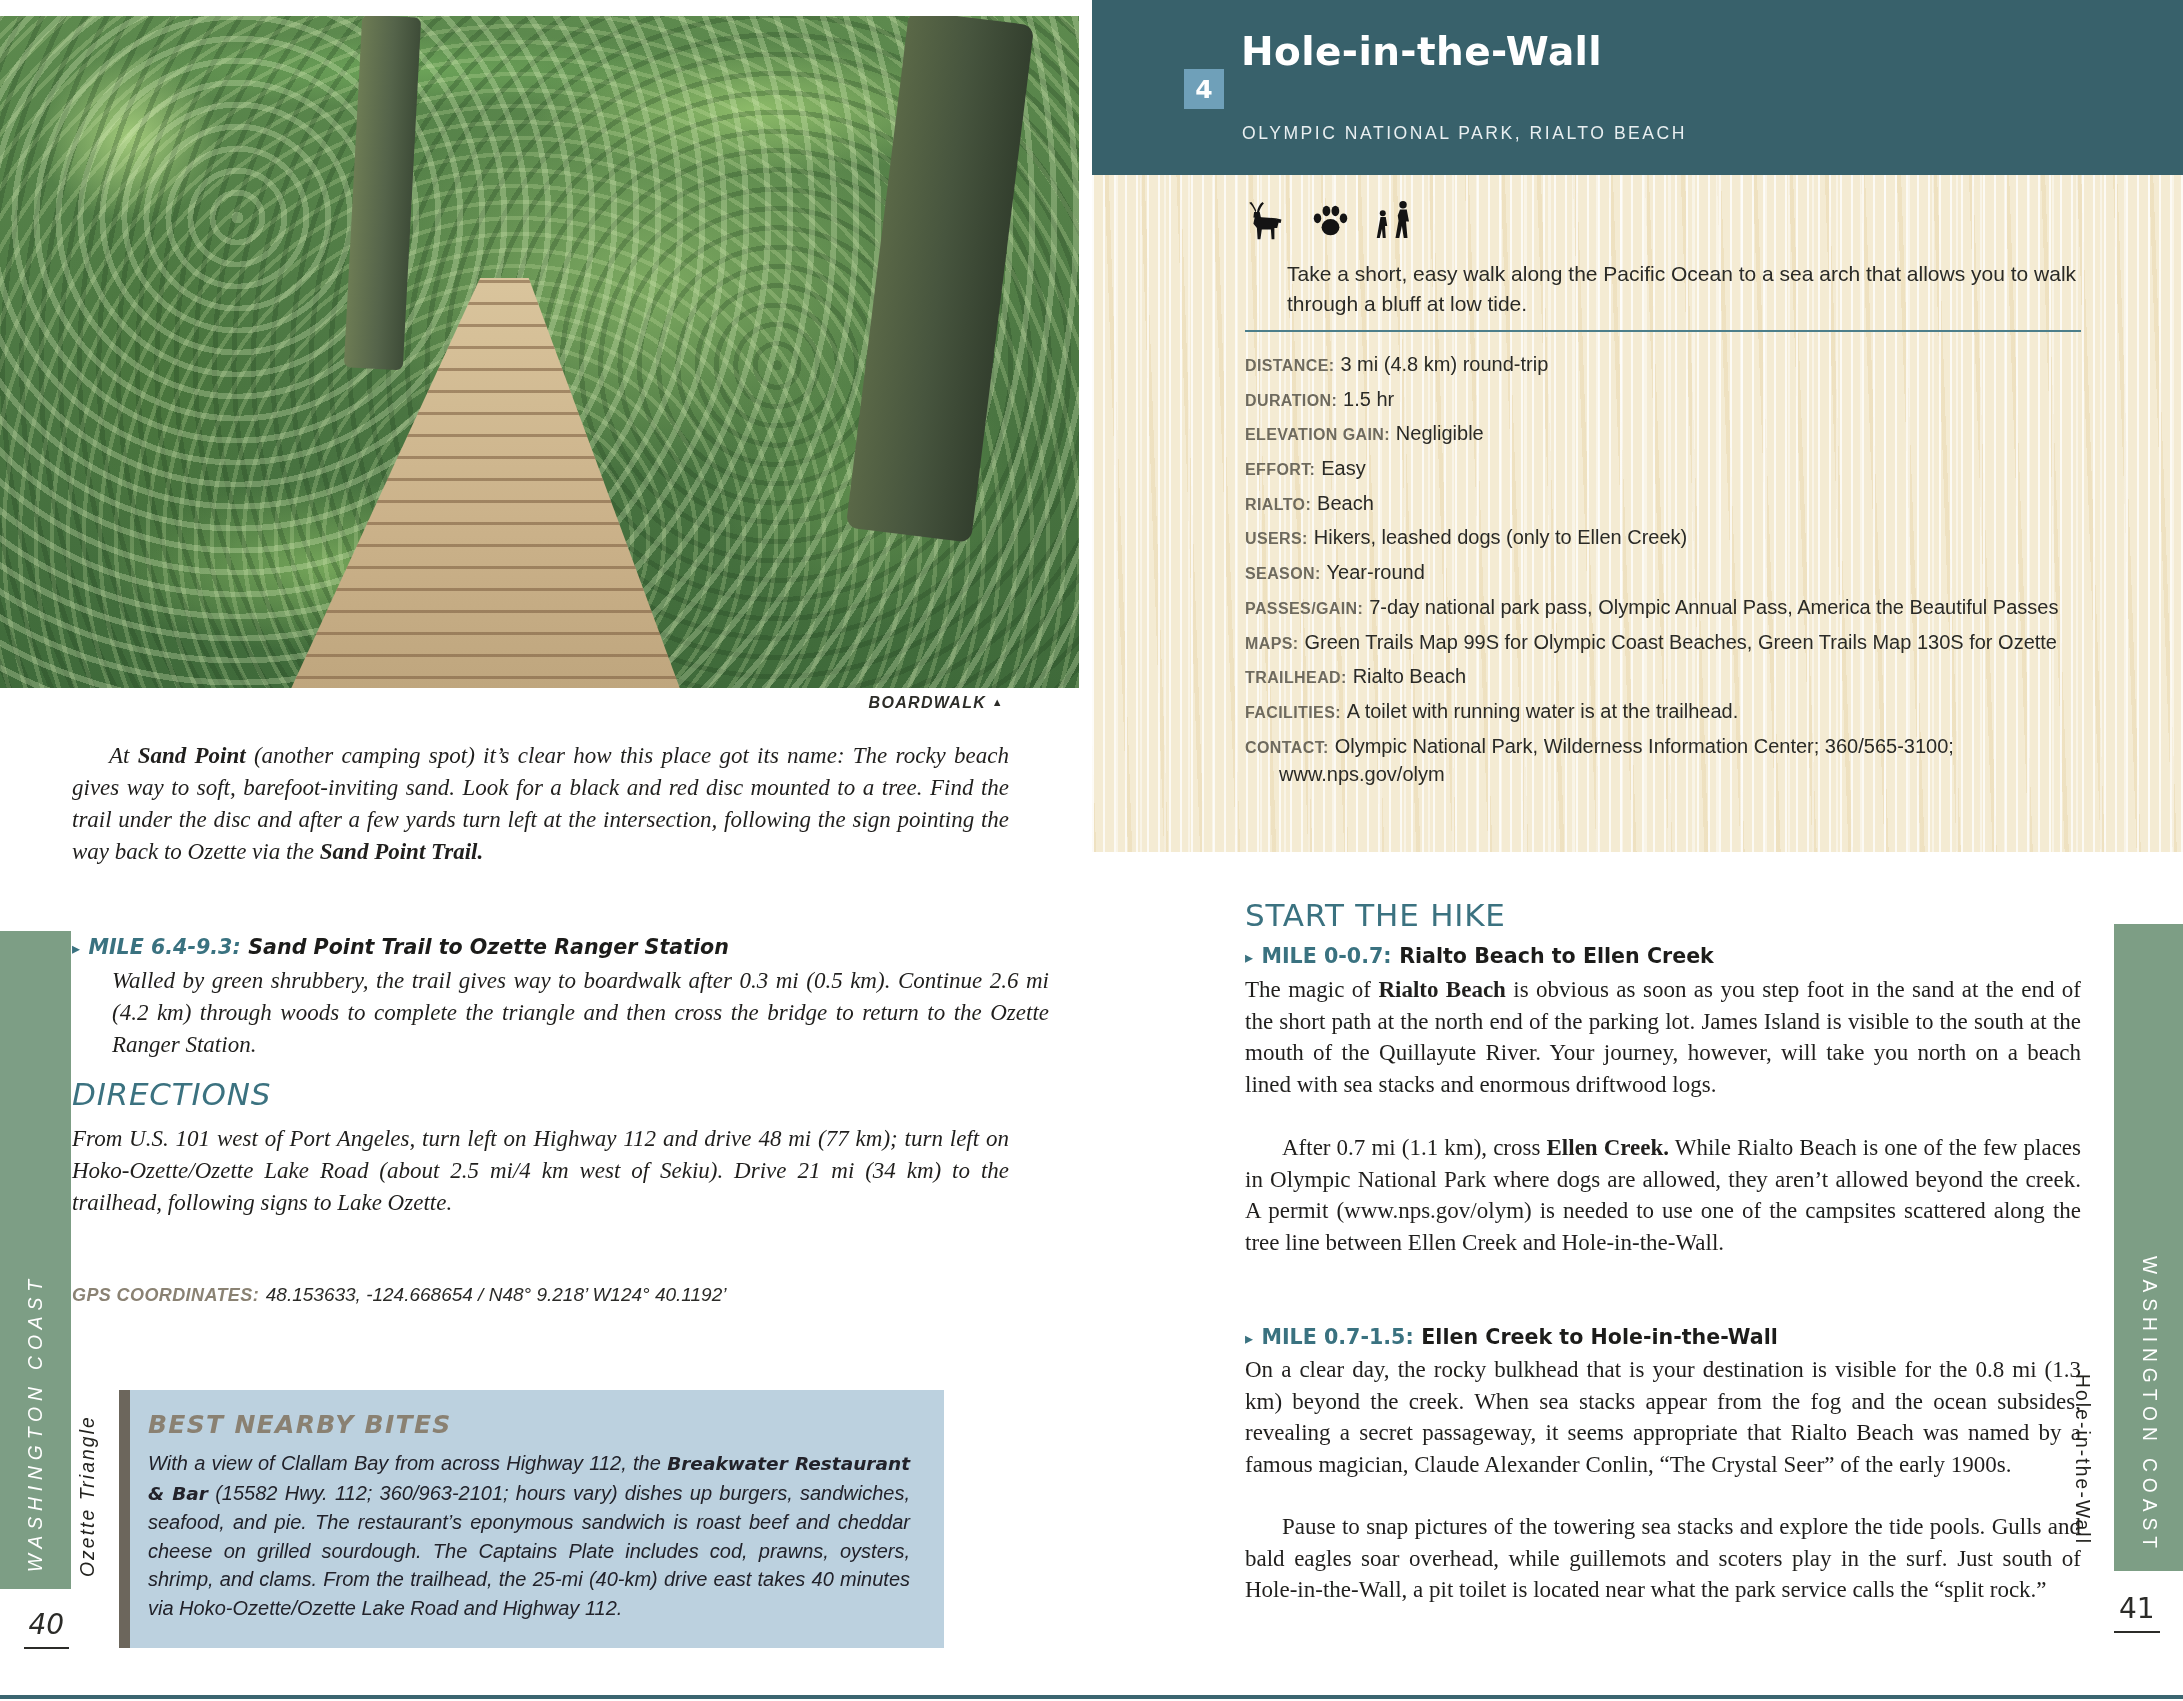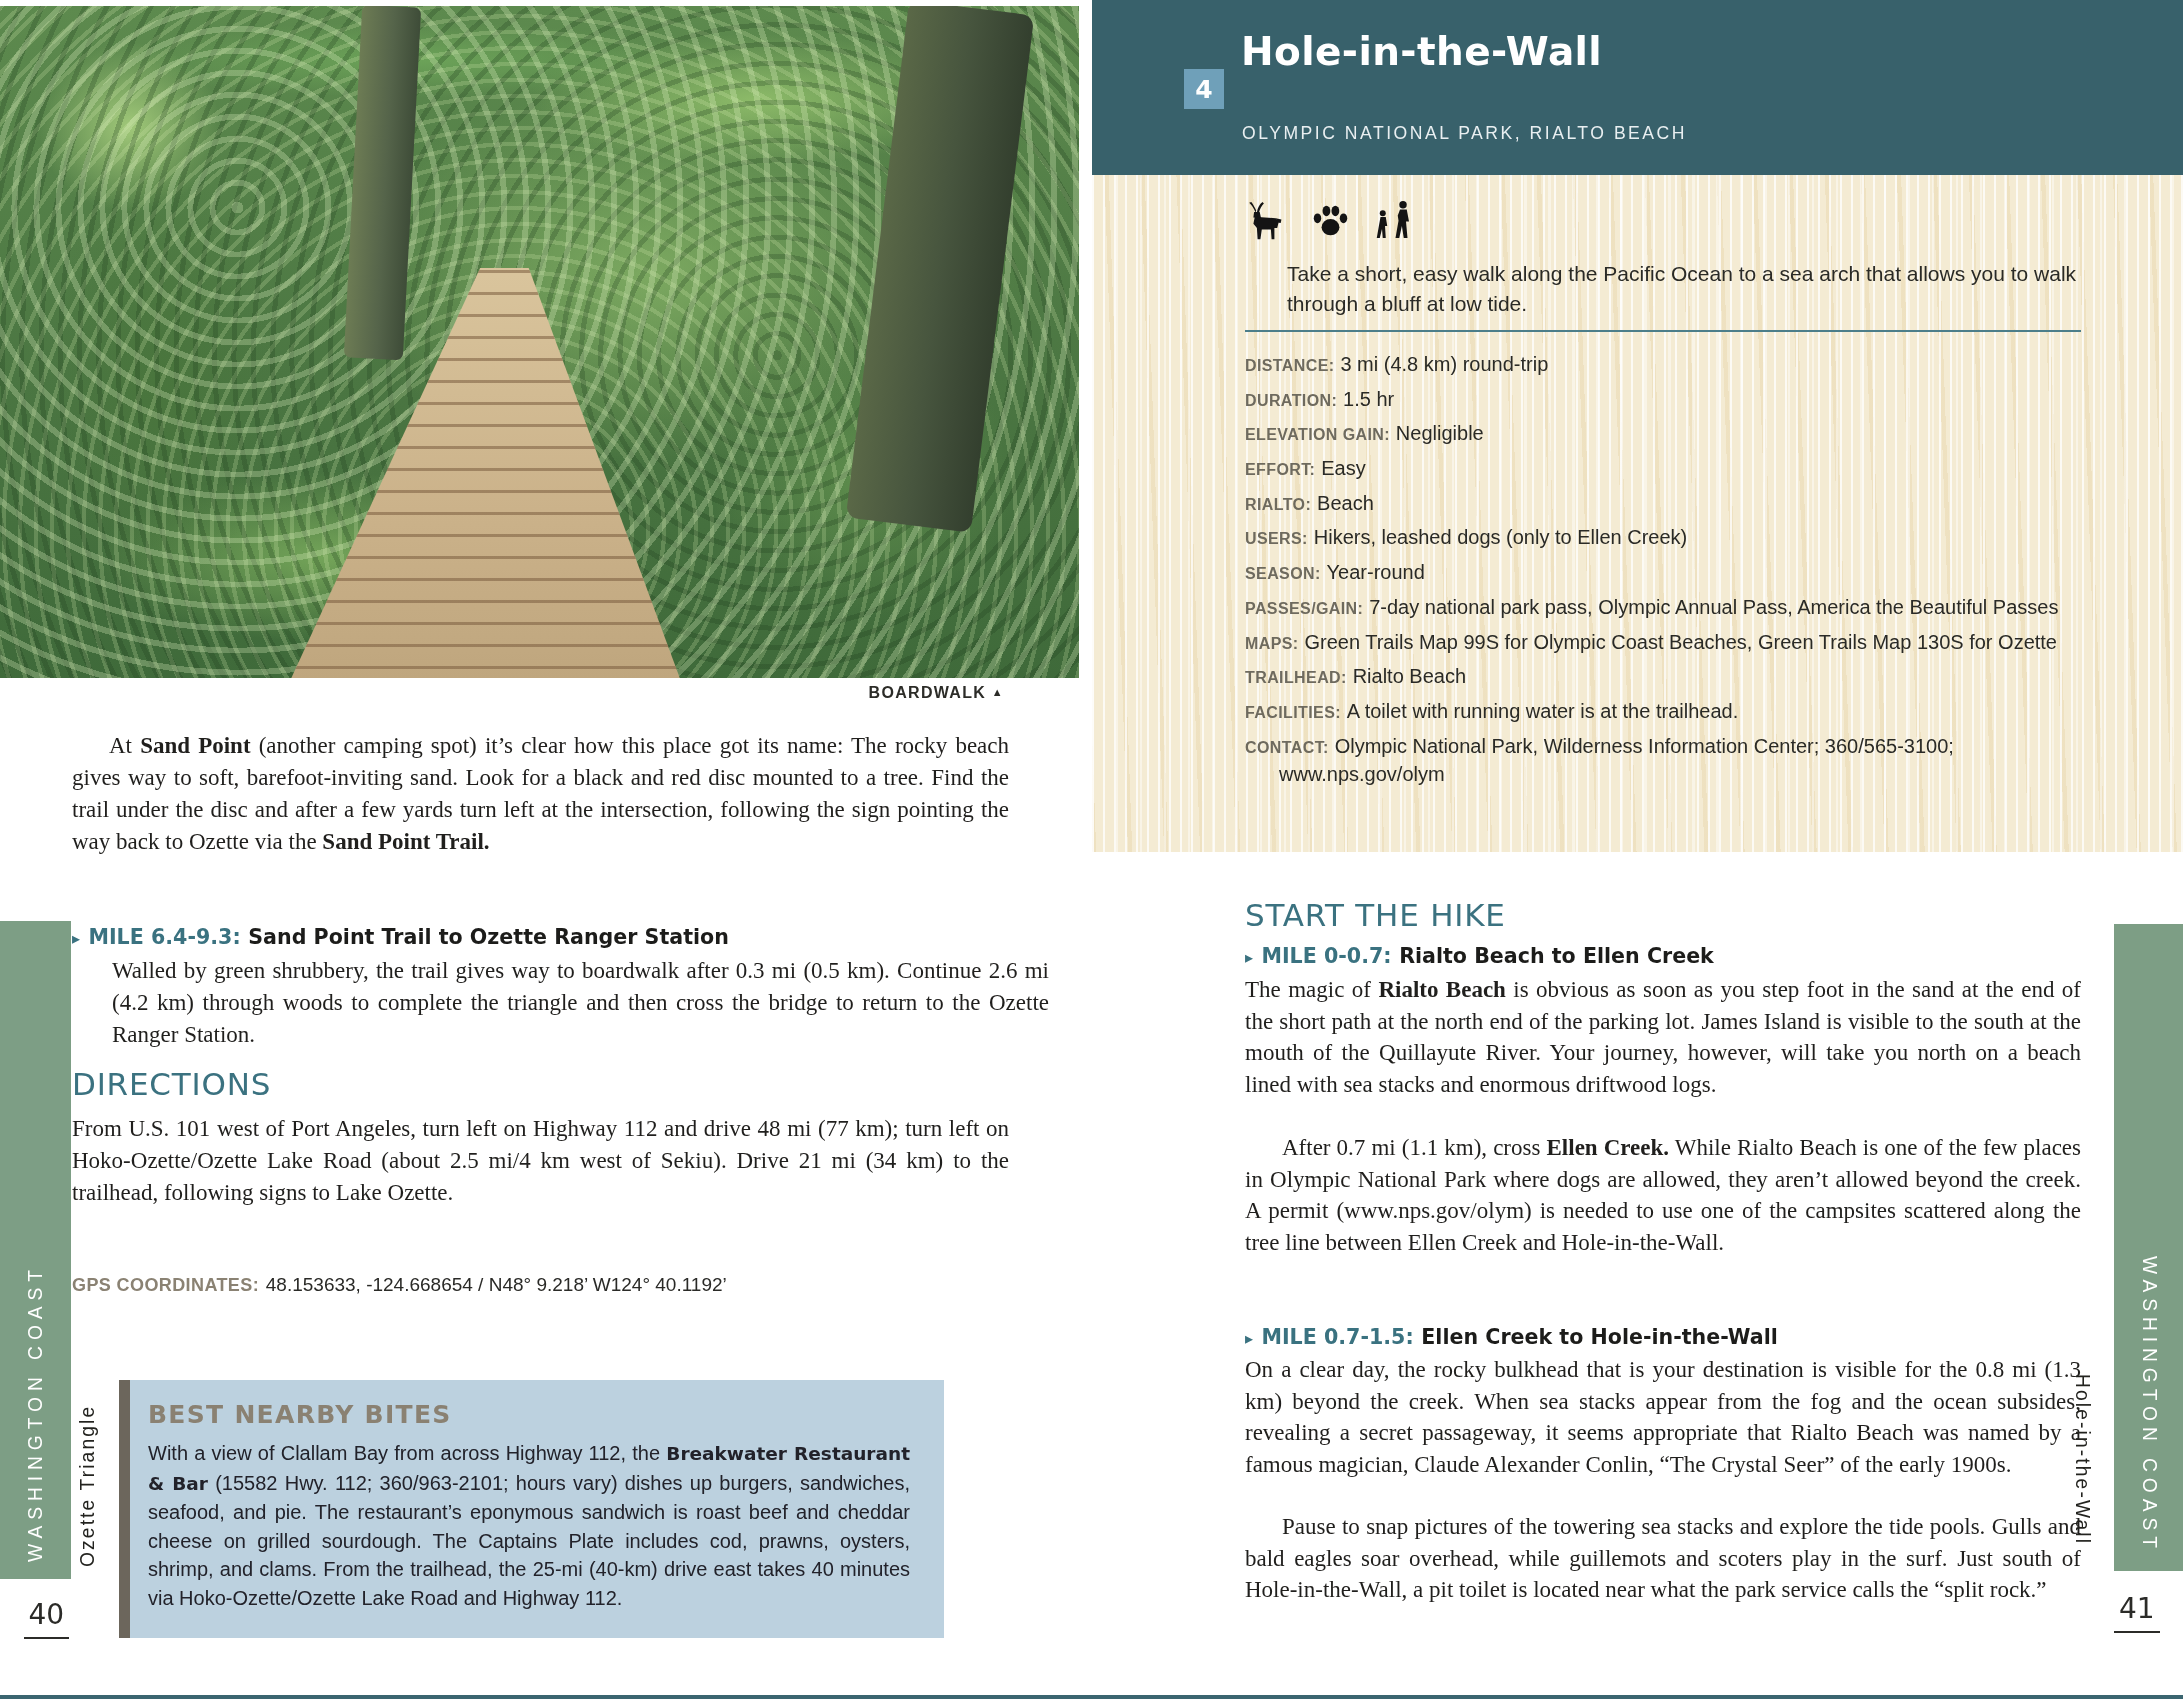--- a/index.html
+++ b/index.html
@@ -1,21 +1,21 @@
 <!DOCTYPE html>
 <html style="font-size:13.4px"><head>
 <meta charset="utf-8">
 <style>
   html,body{margin:0;padding:0;}
   body{width:2183px;height:1701px;position:relative;background:#ffffff;
        font-family:"Liberation Sans",sans-serif;color:#22221f;overflow:hidden;}
   .abs{position:absolute;}
 
   
-  .page-left{left:0;top:6px;width:1092px;height:1202px;}
+  .page-left{left:0;top:16px;width:1092px;height:1202px;font-style:italic;}
   .photo{left:0;top:0;width:1079px;height:672px;overflow:hidden;
     background-color:#47703f;
     background-image:
       radial-gradient(closest-side at 12% 18%, rgba(168,207,126,.9), rgba(0,0,0,0) 70%),
       radial-gradient(closest-side at 38% 8%,  rgba(110,166,90,.9), rgba(0,0,0,0) 70%),
       radial-gradient(closest-side at 70% 14%, rgba(150,196,110,.85), rgba(0,0,0,0) 70%),
       radial-gradient(closest-side at 90% 30%, rgba(86,130,70,.9), rgba(0,0,0,0) 70%),
       radial-gradient(closest-side at 15% 55%, rgba(73,117,60,.9), rgba(0,0,0,0) 70%),
       radial-gradient(closest-side at 30% 82%, rgba(121,170,92,.9), rgba(0,0,0,0) 70%),
       radial-gradient(closest-side at 80% 70%, rgba(96,143,78,.9), rgba(0,0,0,0) 70%),

